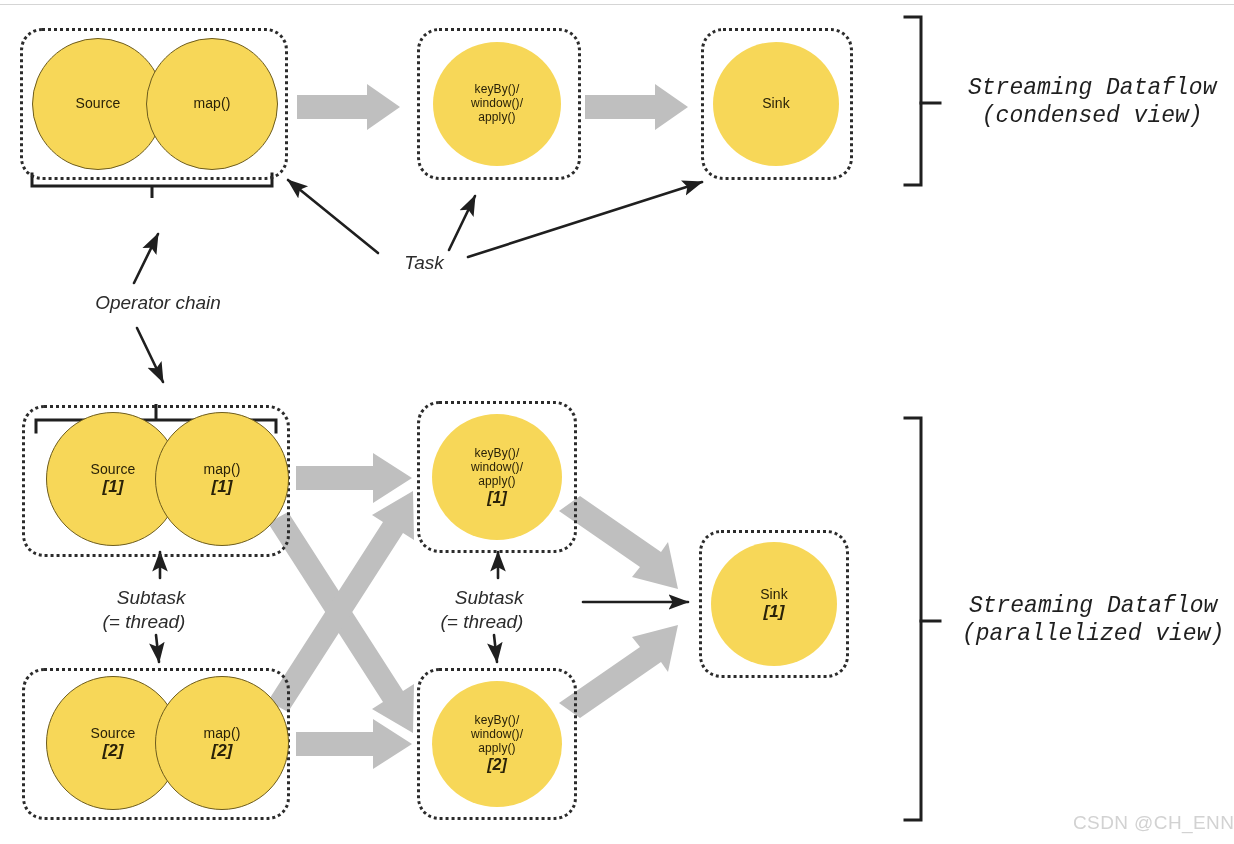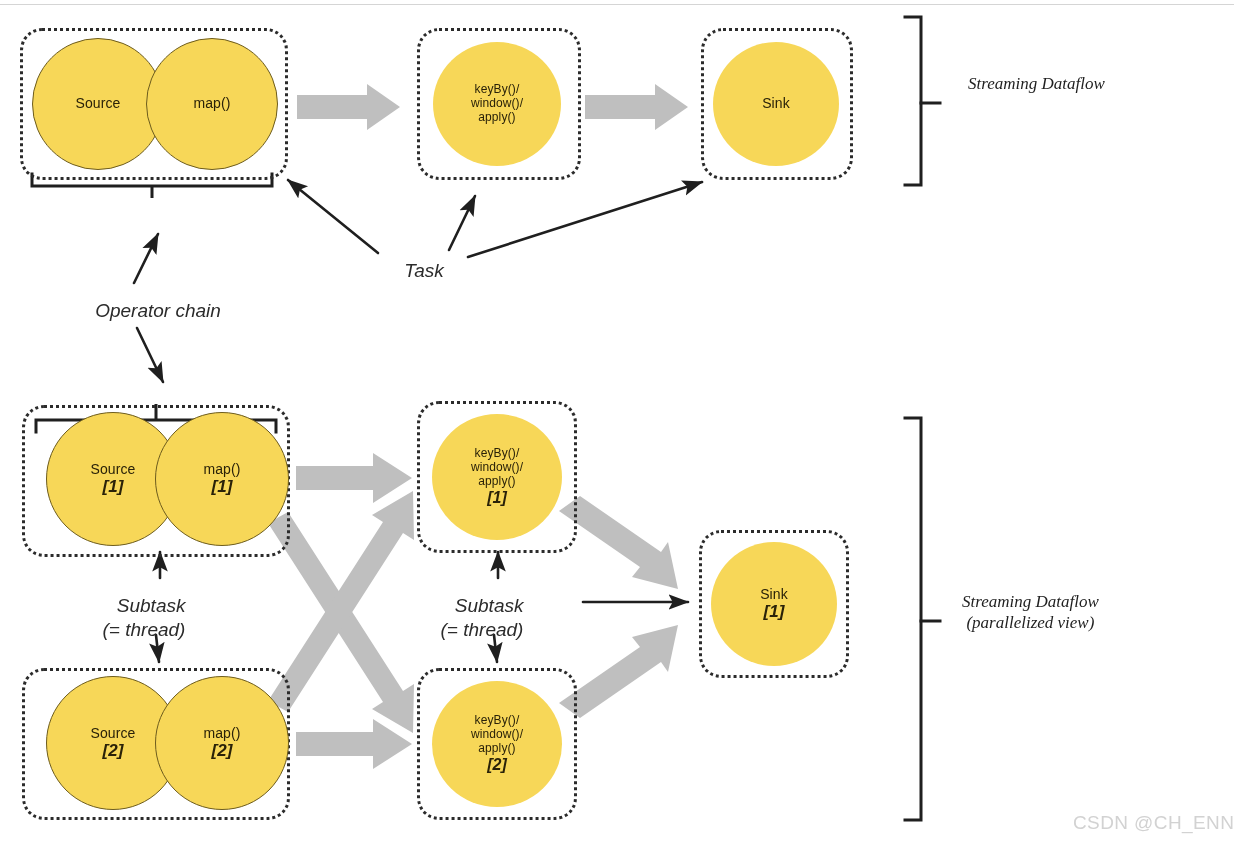--- a/index.html
+++ b/index.html
@@ -76,31 +76,30 @@
     position: absolute;
     font-family: "Liberation Sans", sans-serif;
     font-style: italic;
     font-size: 19px;
     color: #2b2b2b;
     white-space: nowrap;
   }
   .anno.center {
     text-align: center;
     transform: translateX(-50%);
-    margin-top: 8px;
   }
   .anno.two-line {
     line-height: 1.25;
     text-align: right;
   }
   .view-label {
     position: absolute;
-    font-family: Liberation Serif, serif;
+    font-family: Liberation Mono, monospace;
     font-style: italic;
-    font-size: 17px;
+    font-size: 23px;
     color: #1f1f1f;
     text-align: center;
     line-height: 1.22;
     white-space: nowrap;
   }
   .watermark {
     position: absolute;
     font-family: "Liberation Sans", sans-serif;
     font-size: 19px;
     color: #d2d2d2;
@@ -215,20 +214,21 @@
   <div class="task-box" style="left:701px; top:28px; width:152px; height:152px;"></div>
   <div class="op-circle" style="left:713px; top:42px; width:126px; height:124px;">
     <span class="lbl">Sink</span>
   </div>
 
   <div class="anno center" style="left:158px; top:292px;">Operator chain</div>
   <div class="anno center" style="left:424px; top:252px;">Task</div>
 
   <div class="view-label" style="left:968px; top:74px;">
     <div>Streaming Dataflow</div>
+    <div>(condensed view)</div>
   </div>
 
   <div class="task-box" style="left:22px; top:405px; width:268px; height:152px;"></div>
   <div class="op-circle bordered" style="left:46px; top:412px; width:134px; height:134px;">
     <span class="lbl">Source</span>
     <span class="idx">[1]</span>
   </div>
   <div class="op-circle bordered" style="left:155px; top:412px; width:134px; height:134px;">
     <span class="lbl">map()</span>
     <span class="idx">[1]</span>

